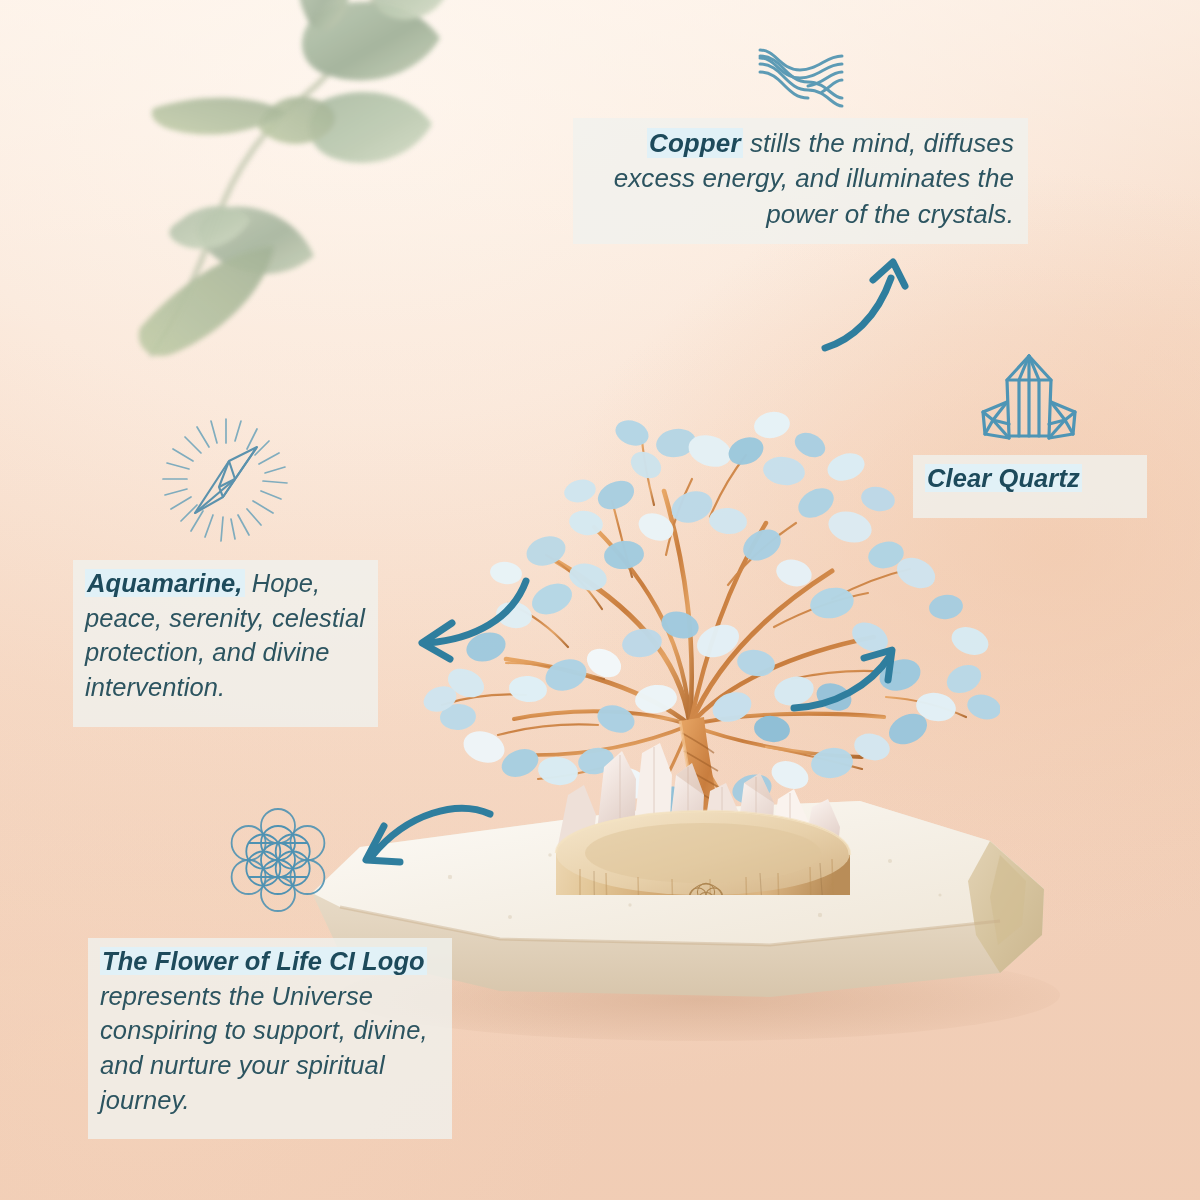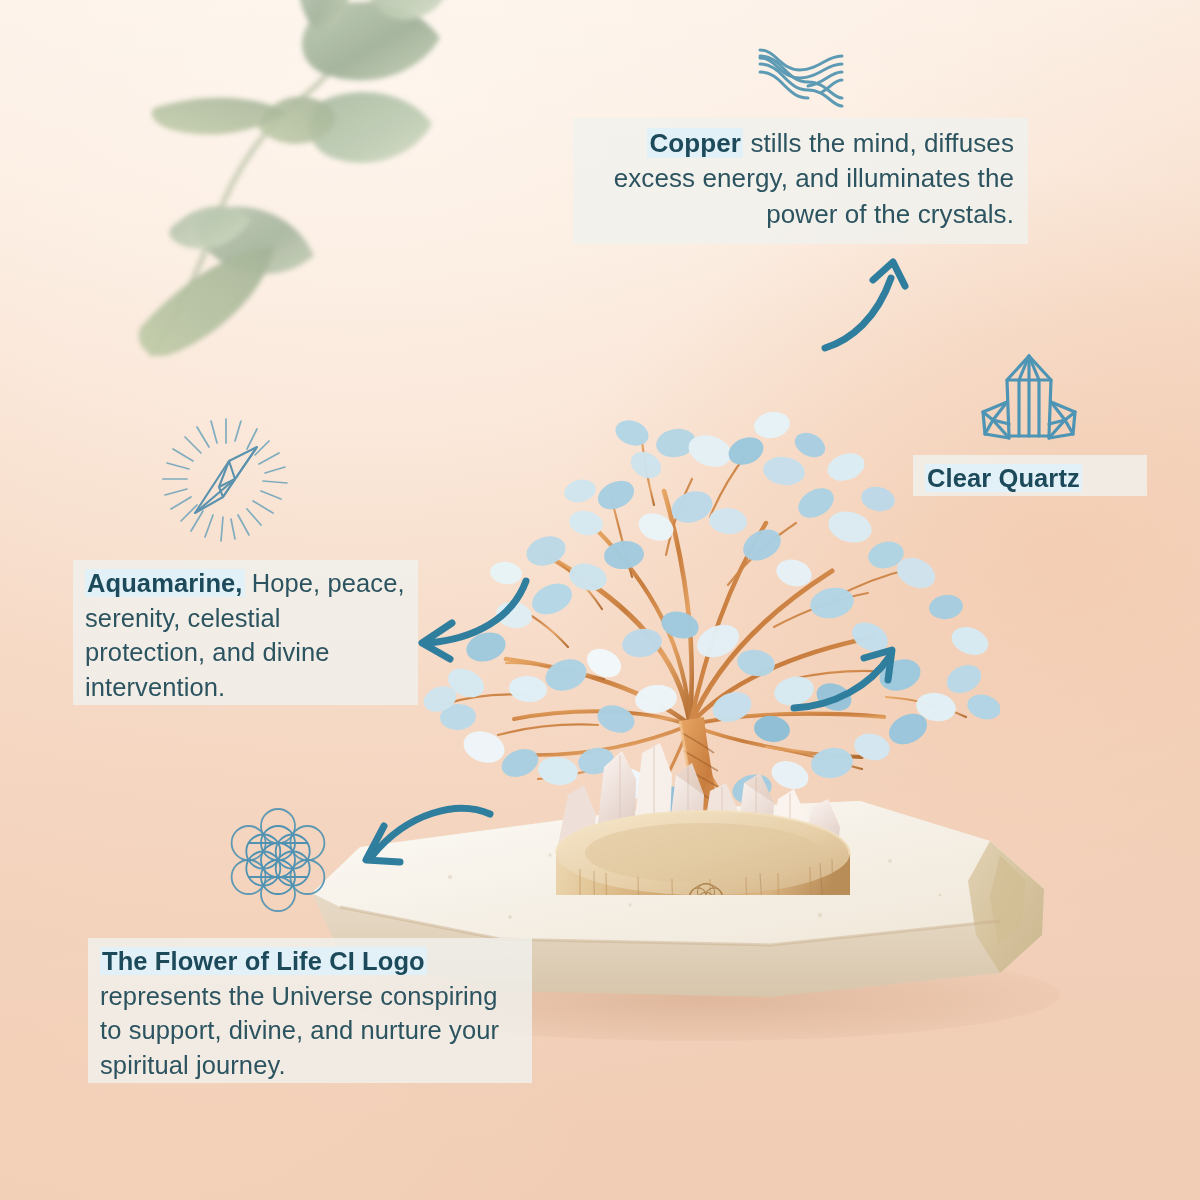--- a/index.html
+++ b/index.html
@@ -29,42 +29,42 @@
 
   
   .product{position:absolute;left:300px;top:255px;width:760px;height:730px;}
   .slab{position:absolute;left:0px;top:530px;width:760px;height:260px;}
   .tree{position:absolute;left:80px;top:0px;width:620px;height:640px;}
 
   
   .note{position:absolute;}
   .note .panel{
     background:rgba(240,241,237,.80);
-    padding:6px 12px 0 12px;
+    padding:6px 12px 22px 12px;
     color:#2c5460;
     font-size:25.5px;
     line-height:1.36;
     letter-spacing:.1px;
   }
-  .note .panel p{margin:0;}
+  .note .panel p{margin:0;font-style:italic;}
   .note b{font-weight:bold;background:#e1f1f7;padding:0 2px;color:#1d4a5b;}
 
   #note-copper{left:573px;top:118px;width:455px;}
   #note-copper .panel{text-align:right;font-size:26px;padding:8px 14px 12px 14px;}
   #note-copper .icon{position:absolute;left:183px;top:-76px;}
 
   #note-quartz{left:913px;top:455px;width:234px;}
   #note-quartz .panel{text-align:left;font-size:25.5px;}
   #note-quartz .icon{position:absolute;left:62px;top:-105px;}
 
-  #note-aqua{left:73px;top:560px;width:345px;}
+  #note-aqua{left:73px;top:560px;width:305px;}
   #note-aqua .panel{text-align:left;font-size:25.5px;}
   #note-aqua .icon{position:absolute;left:88px;top:-145px;}
 
-  #note-flower{left:88px;top:938px;width:444px;}
+  #note-flower{left:88px;top:938px;width:364px;}
   #note-flower .panel{text-align:left;font-size:25.5px;}
   #note-flower .icon{position:absolute;left:138px;top:-130px;}
 
   .icon{pointer-events:none;}
 
   
   .arrow{position:absolute;}
   #arrow-copper{left:815px;top:248px;}
   #arrow-aqua{left:408px;top:563px;}
   #arrow-quartz{left:778px;top:622px;}

